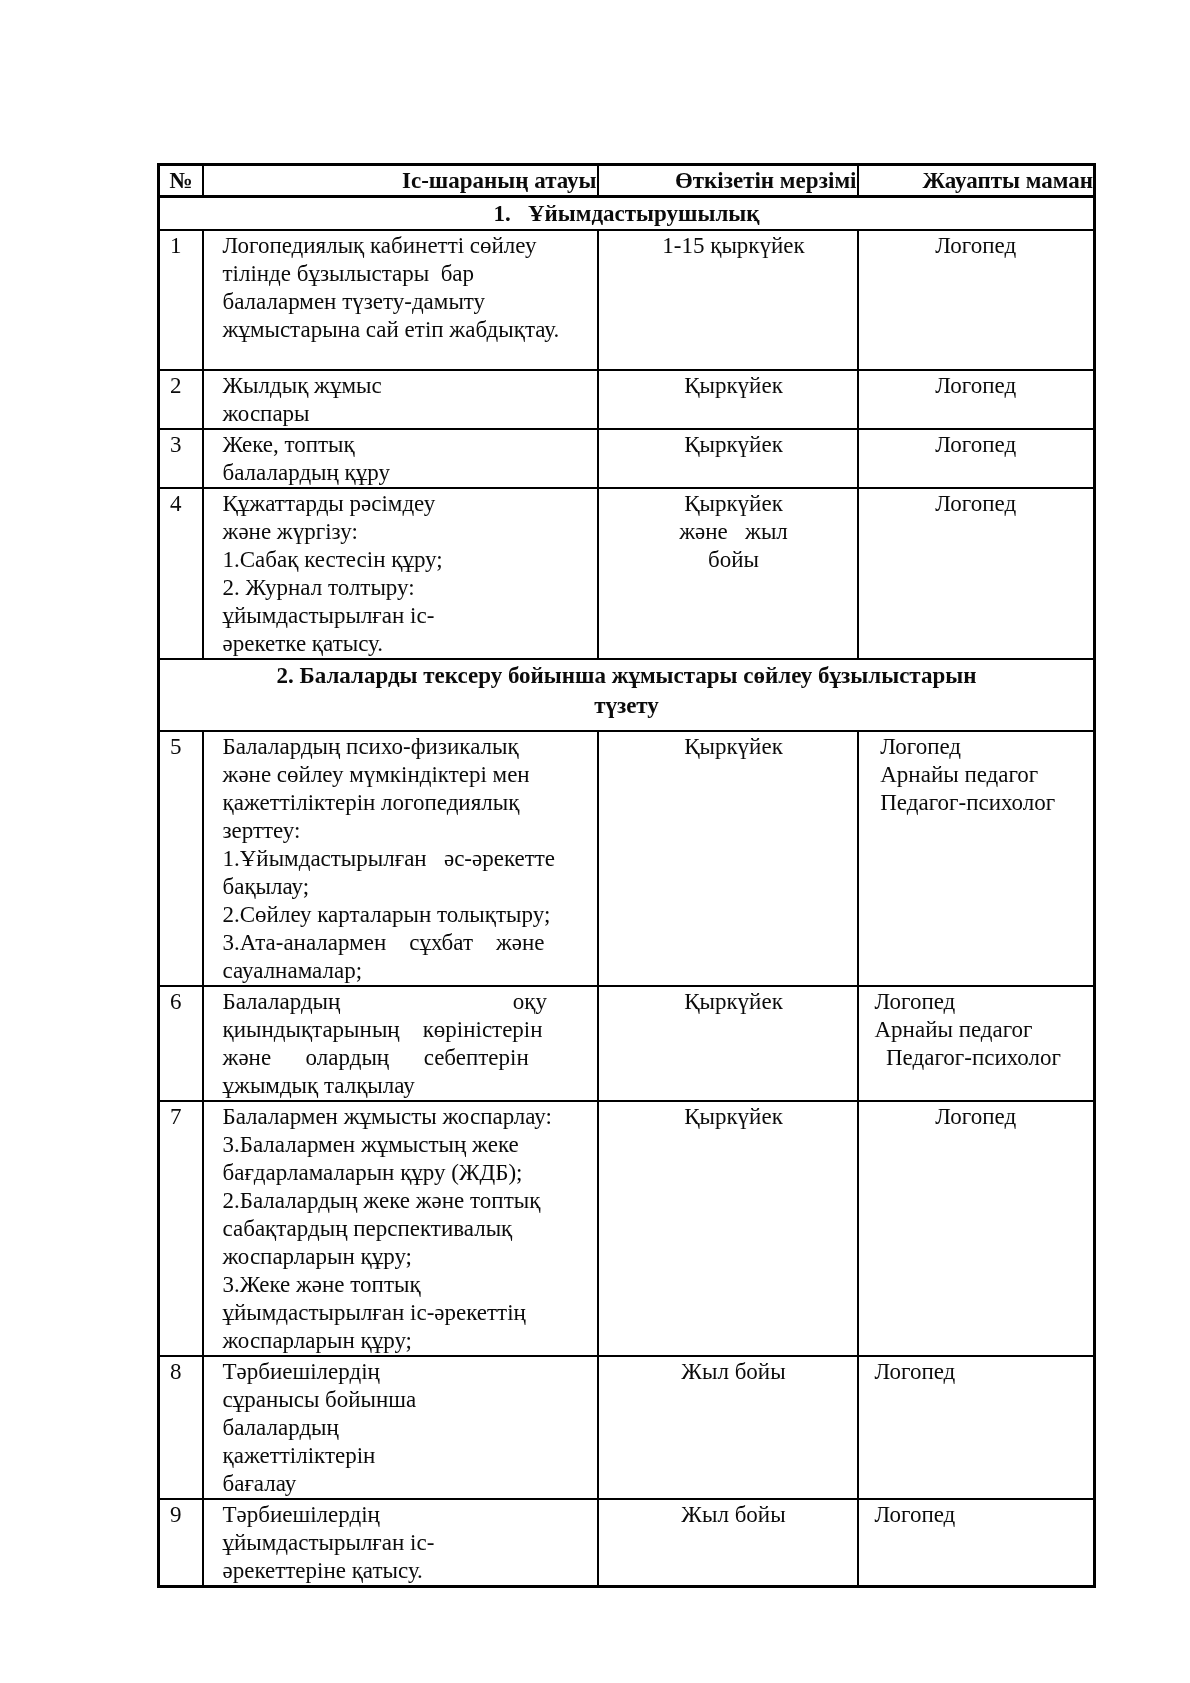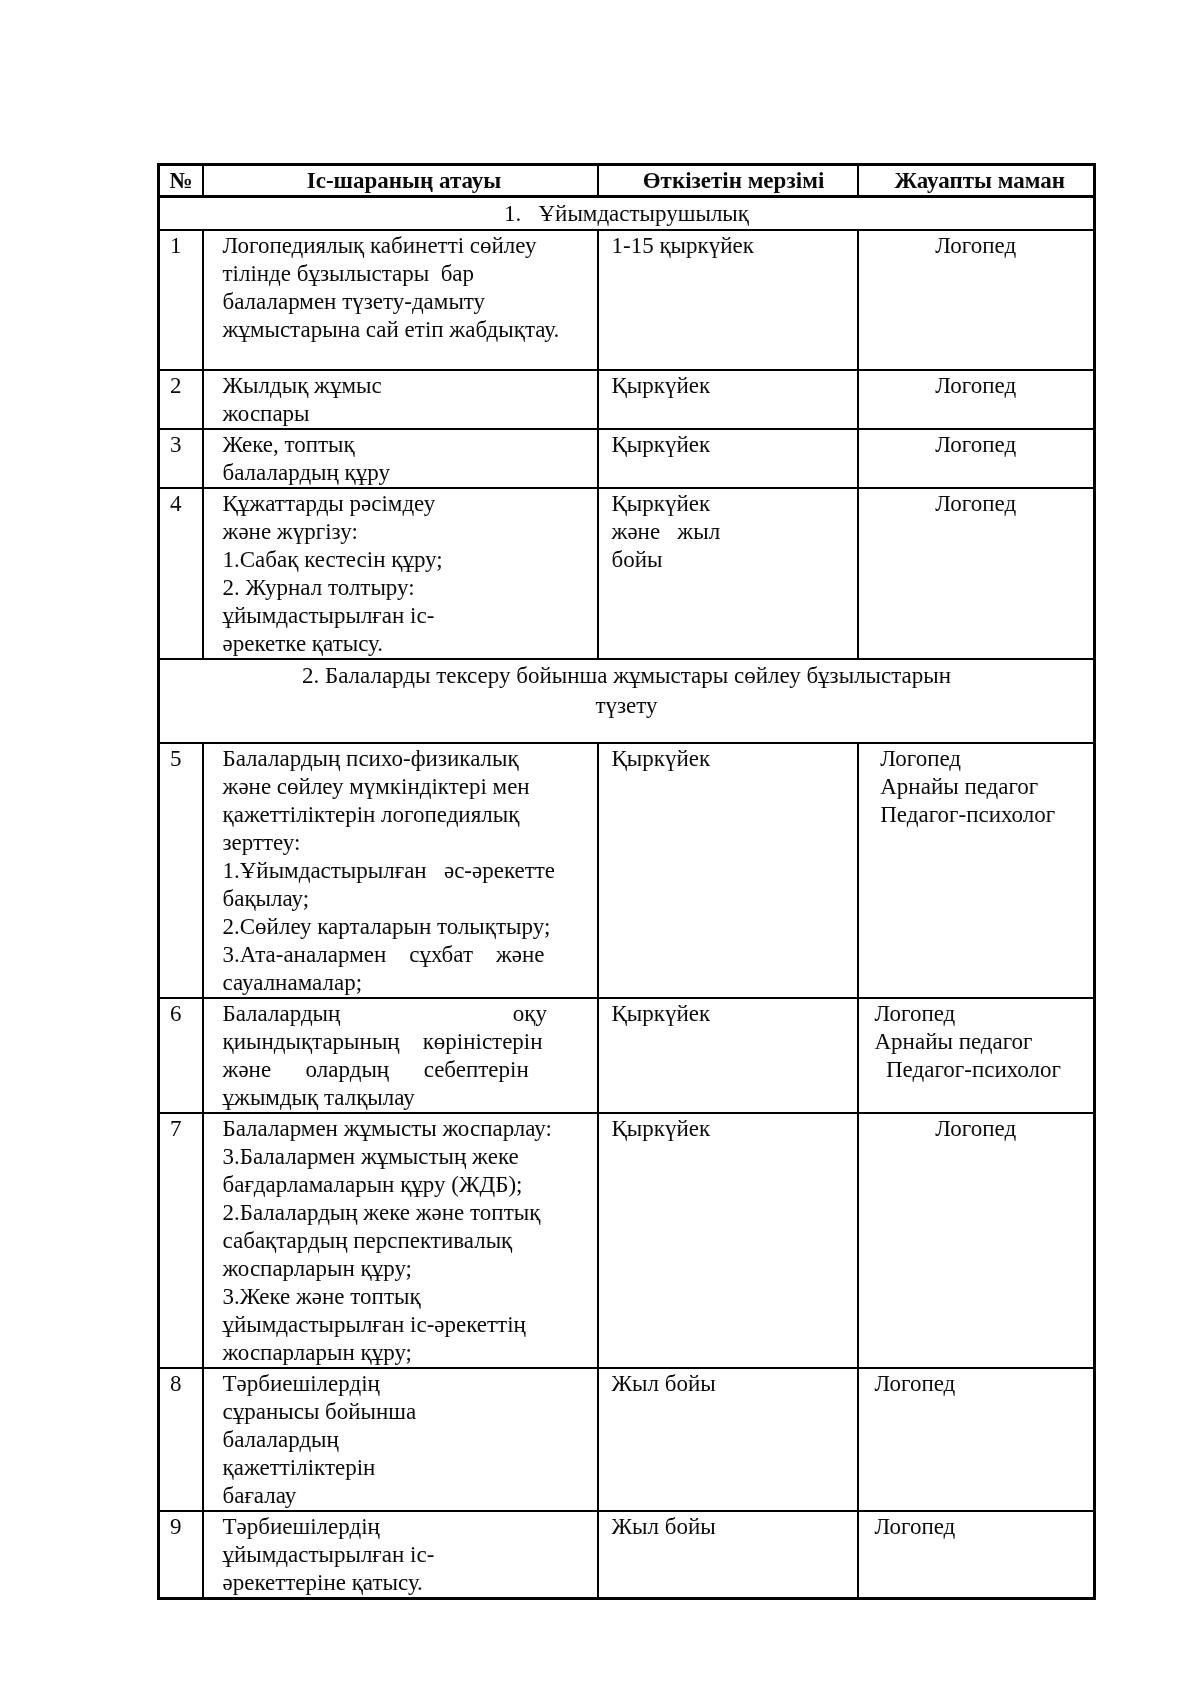--- a/index.html
+++ b/index.html
@@ -25,38 +25,38 @@
   .plan th, .plan td {
     border: 2px solid #000;
     vertical-align: top;
     padding: 0;
     white-space: pre-wrap;
     overflow: hidden;
   }
   .plan thead th {
     border-bottom: 3px solid #000;
     font-weight: bold;
-    text-align: center;
+    text-align: right;
     height: 28px;
     padding-top: 1px;
   }
   .plan th.num { text-align: center; }
   .plan th.activity { padding-left: 8px; }
   .plan th.date { padding-left: 12px; margin-left: 12px; }
   .plan th.resp { padding-left: 8px; }
 
   .plan td.num { padding-left: 10px; padding-top: 1px; }
   .plan td.activity { padding: 1px 5px 0 19px; }
-  .plan td.date { padding: 1px 1px 0 13px; }
+  .plan td.date { padding: 1px 1px 0 13px; text-align: center; }
   .plan td.resp { padding: 1px 4px 0 16px; }
   .plan td.resp.center { text-align: center; padding-left: 4px; }
 
   .plan td.section-cell {
     text-align: center;
-    font-weight: normal;
+    font-weight: bold;
     line-height: 30px;
     padding-top: 1px;
   }
 </style>
 </head>
 <body>
 
 <div class="page">
   <table class="plan">
     <colgroup>
@@ -106,21 +106,21 @@
 және жүргізу:
 1.Сабақ кестесін құру;
 2. Журнал толтыру:
 ұйымдастырылған іс-
 әрекетке қатысу.</td>
           <td class="date">Қыркүйек
 және   жыл
 бойы</td>
           <td class="resp center">Логопед</td>
         </tr>
-        <tr style="height: 84px;">
+        <tr style="height: 72px;">
           <td colspan="4" class="section-cell">2. Балаларды тексеру бойынша жұмыстары сөйлеу бұзылыстарын
 түзету</td>
         </tr>
         <tr style="height: 249px;">
           <td class="num">5</td>
           <td class="activity">Балалардың психо-физикалық
 және сөйлеу мүмкіндіктері мен
 қажеттіліктерін логопедиялық
 зерттеу:
 1.Ұйымдастырылған   әс-әрекетте

